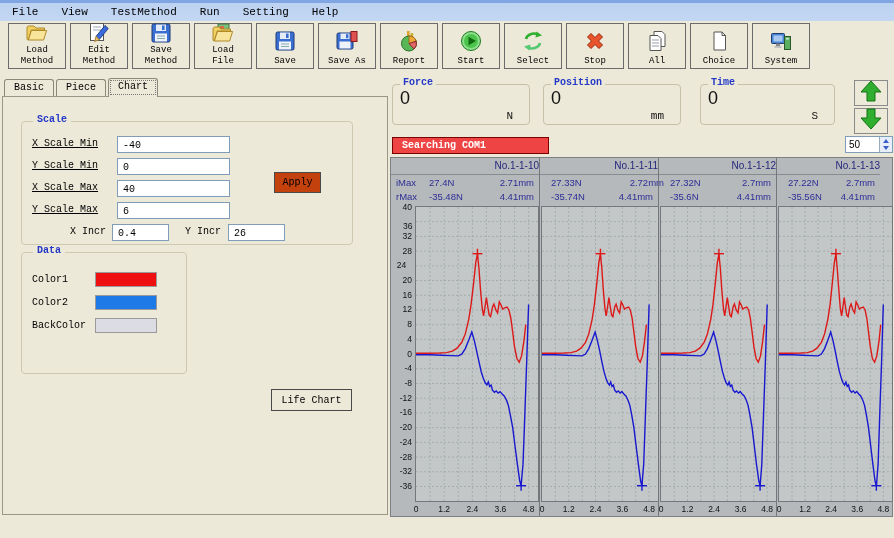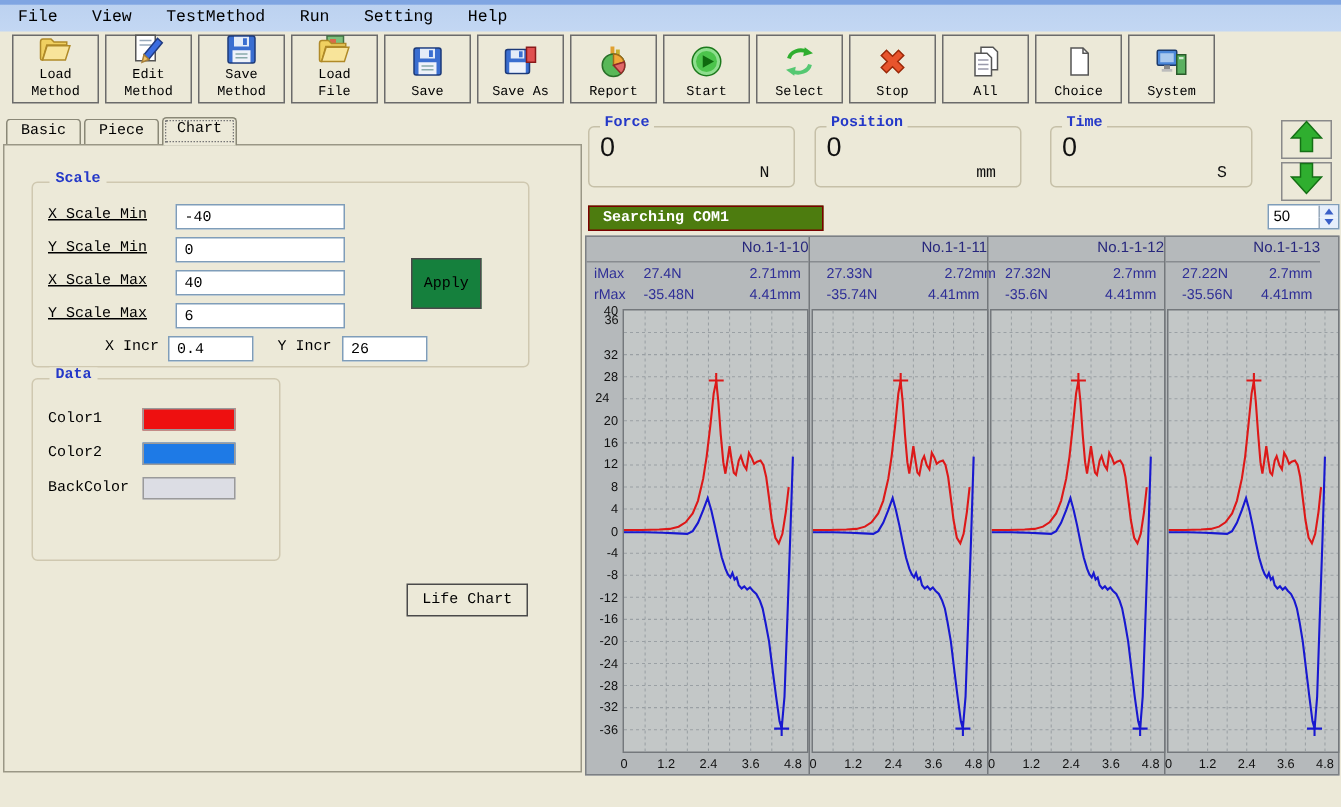--- a/index.html
+++ b/index.html
@@ -33,21 +33,21 @@
   .gbox .legend { position:absolute; top:-8px; left:11px; background:#ece9d8; padding:0 4px; font-size:10px; font-weight:bold; color:#2438c8; }
 
   #scalebox { left:18px; top:24px; width:332px; height:124px; }
   .srow { position:absolute; height:17px; }
   .srow .slabel { position:absolute; left:10px; top:2px; font-size:10px; color:#000;text-decoration:underline; }
   .sinput { position:absolute; left:95px; top:0; width:113px; height:17px; border:1px solid #7f9db9; background:#fff;
     font-family:"Liberation Mono", monospace; font-size:10px; padding:1px 0 0 5px; }
   .incr-label { position:absolute; top:2px; font-size:10px; color:#000; }
   .incr-input { position:absolute; top:0; width:57px; height:17px; border:1px solid #7f9db9; background:#fff;
     font-family:"Liberation Mono", monospace; font-size:10px; padding:1px 0 0 5px; }
-  #apply-btn { position:absolute; left:252px; top:50px; width:47px; height:34px; background:#15803d;
+  #apply-btn { position:absolute; left:252px; top:50px; width:47px; height:21px; background:#c2410c;
     border:1px solid #4a4a4a; font-family:"Liberation Mono", monospace; font-size:10px; cursor:pointer; }
 
   #databox { left:18px; top:155px; width:166px; height:122px; }
   .drow { position:absolute; height:16px; }
   .drow .dlabel { position:absolute; left:10px; top:2px; font-size:10px; color:#000; }
   .swatch { position:absolute; left:73px; top:0; width:62px; height:15px; border:1px solid #9a9a9a; cursor:pointer; }
 
   #lifechart-btn { position:absolute; left:268px; top:292px; width:81px; height:22px; background:#ece9d8;
     border:1px solid #4a4a4a; font-family:"Liberation Mono", monospace; font-size:10px; cursor:pointer; }
 
@@ -334,21 +334,21 @@
     </span>
   </div>
   <div class="jogbtn" id="jog-down" style="top:108px;">
     <span>
       <svg width="24" height="22" viewBox="0 0 24 22">
           <path d="M12 21 L2 10 H8 V1 H16 V10 H22 Z" fill="#2fae2f" stroke="#157015" stroke-width="1"></path>
         </svg>
     </span>
   </div>
 
-  <div id="status-bar" style="background: #4d7c0f;">Searching COM1</div>
+  <div id="status-bar" style="background: #ef4444;">Searching COM1</div>
 
   <div id="spinner">
     <span class="spin-val">50</span>
     <div class="spin-btns">
       <div class="spin-b">
           <div class="tri-up"></div>
         </div>
       <div class="spin-b">
           <div class="tri-dn"></div>
         </div>
@@ -365,21 +365,21 @@
             <span class="stp">2.71mm</span>
           </div>
           <div class="statrow" style="top: 14px;">
             <span class="stlab">rMax</span>
             <span class="stf">-35.48N</span>
             <span class="stp">4.41mm</span>
           </div>
         </div>
         <div class="yaxis">
           <span class="ytick" style="top: -4.5px;">40</span>
-          <span class="ytick" style="top: 2px; padding-left: 12px;">36</span>
+          <span class="ytick" style="top: 15px; padding-left: 12px;">36</span>
           <span class="ytick" style="top: 24.9161px;">32</span>
           <span class="ytick" style="top: 39.6242px;">28</span>
           <span class="ytick" style="top: 54.3323px; text-align: center;">24</span>
           <span class="ytick" style="top: 69.0404px;">20</span>
           <span class="ytick" style="top: 83.7484px;">16</span>
           <span class="ytick" style="top: 98.4565px;">12</span>
           <span class="ytick" style="top: 113.165px;">8</span>
           <span class="ytick" style="top: 127.873px;">4</span>
           <span class="ytick" style="top: 142.581px;">0</span>
           <span class="ytick" style="top: 157.289px;">-4</span>

